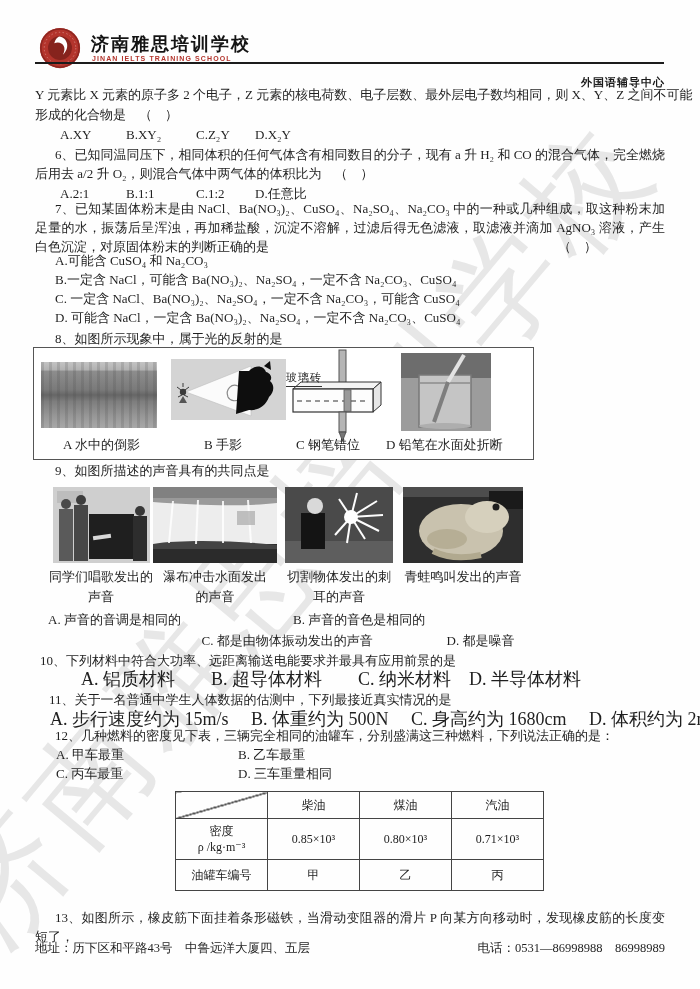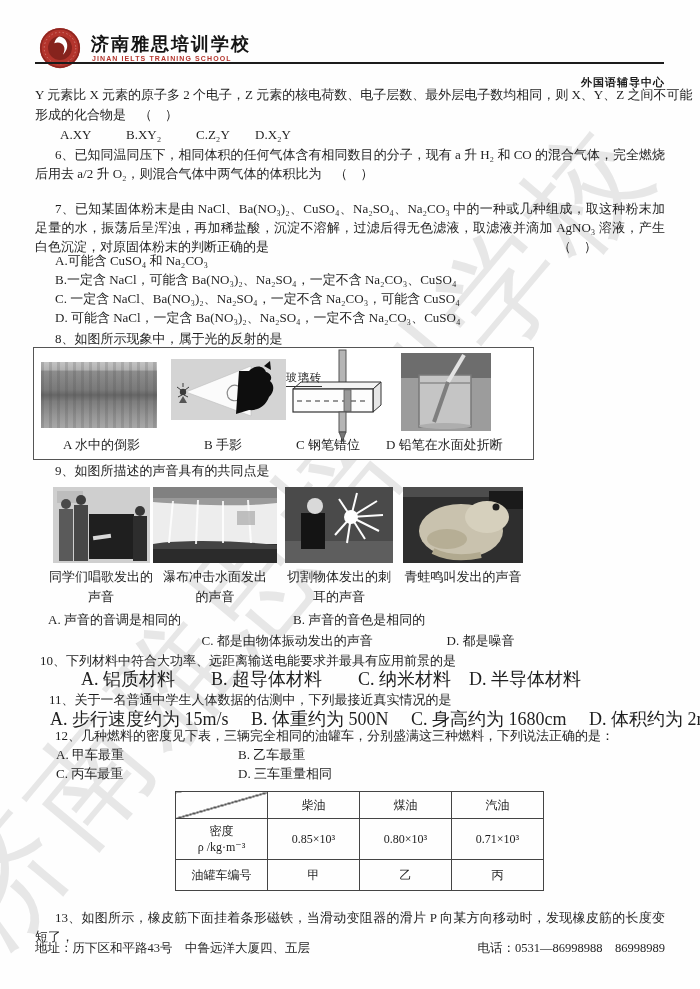--- a/index.html
+++ b/index.html
@@ -86,20 +86,26 @@
     <div class="optrow4">
       <span>A.XY</span>
       <span>B.XY₂</span>
       <span>C.Z₂Y</span>
       <span>D.X₂Y</span>
     </div>
   </div>
 
   <div class="q ind" style="top:145px;">
     <div>6、已知同温同压下，相同体积的任何气体含有相同数目的分子，现有 a 升 H₂ 和 CO 的混合气体，完全燃烧后用去 a/2 升 O₂，则混合气体中两气体的体积比为　（　）</div>
+    <div class="optrow4" style="text-indent:0;margin-top:1px;">
+      <span>A.2:1</span>
+      <span>B.1:1</span>
+      <span>C.1:2</span>
+      <span>D.任意比</span>
+    </div>
   </div>
 
   <div class="q ind" style="top:199px;">
     <div>7、已知某固体粉末是由 NaCl、Ba(NO₃)₂、CuSO₄、Na₂SO₄、Na₂CO₃ 中的一种或几种组成，取这种粉末加足量的水，振荡后呈浑浊，再加稀盐酸，沉淀不溶解，过滤后得无色滤液，取滤液并滴加 AgNO₃ 溶液，产生白色沉淀，对原固体粉末的判断正确的是</div>
     <span class="paren">（　）</span>
   </div>
   <div class="q" style="top:251px;padding-left:20px;text-align:left;">
     <div>A.可能含 CuSO₄ 和 Na₂CO₃</div>
     <div>B.一定含 NaCl，可能含 Ba(NO₃)₂、Na₂SO₄，一定不含 Na₂CO₃、CuSO₄</div>
     <div>C. 一定含 NaCl、Ba(NO₃)₂、Na₂SO₄，一定不含 Na₂CO₃，可能含 CuSO₄</div>

